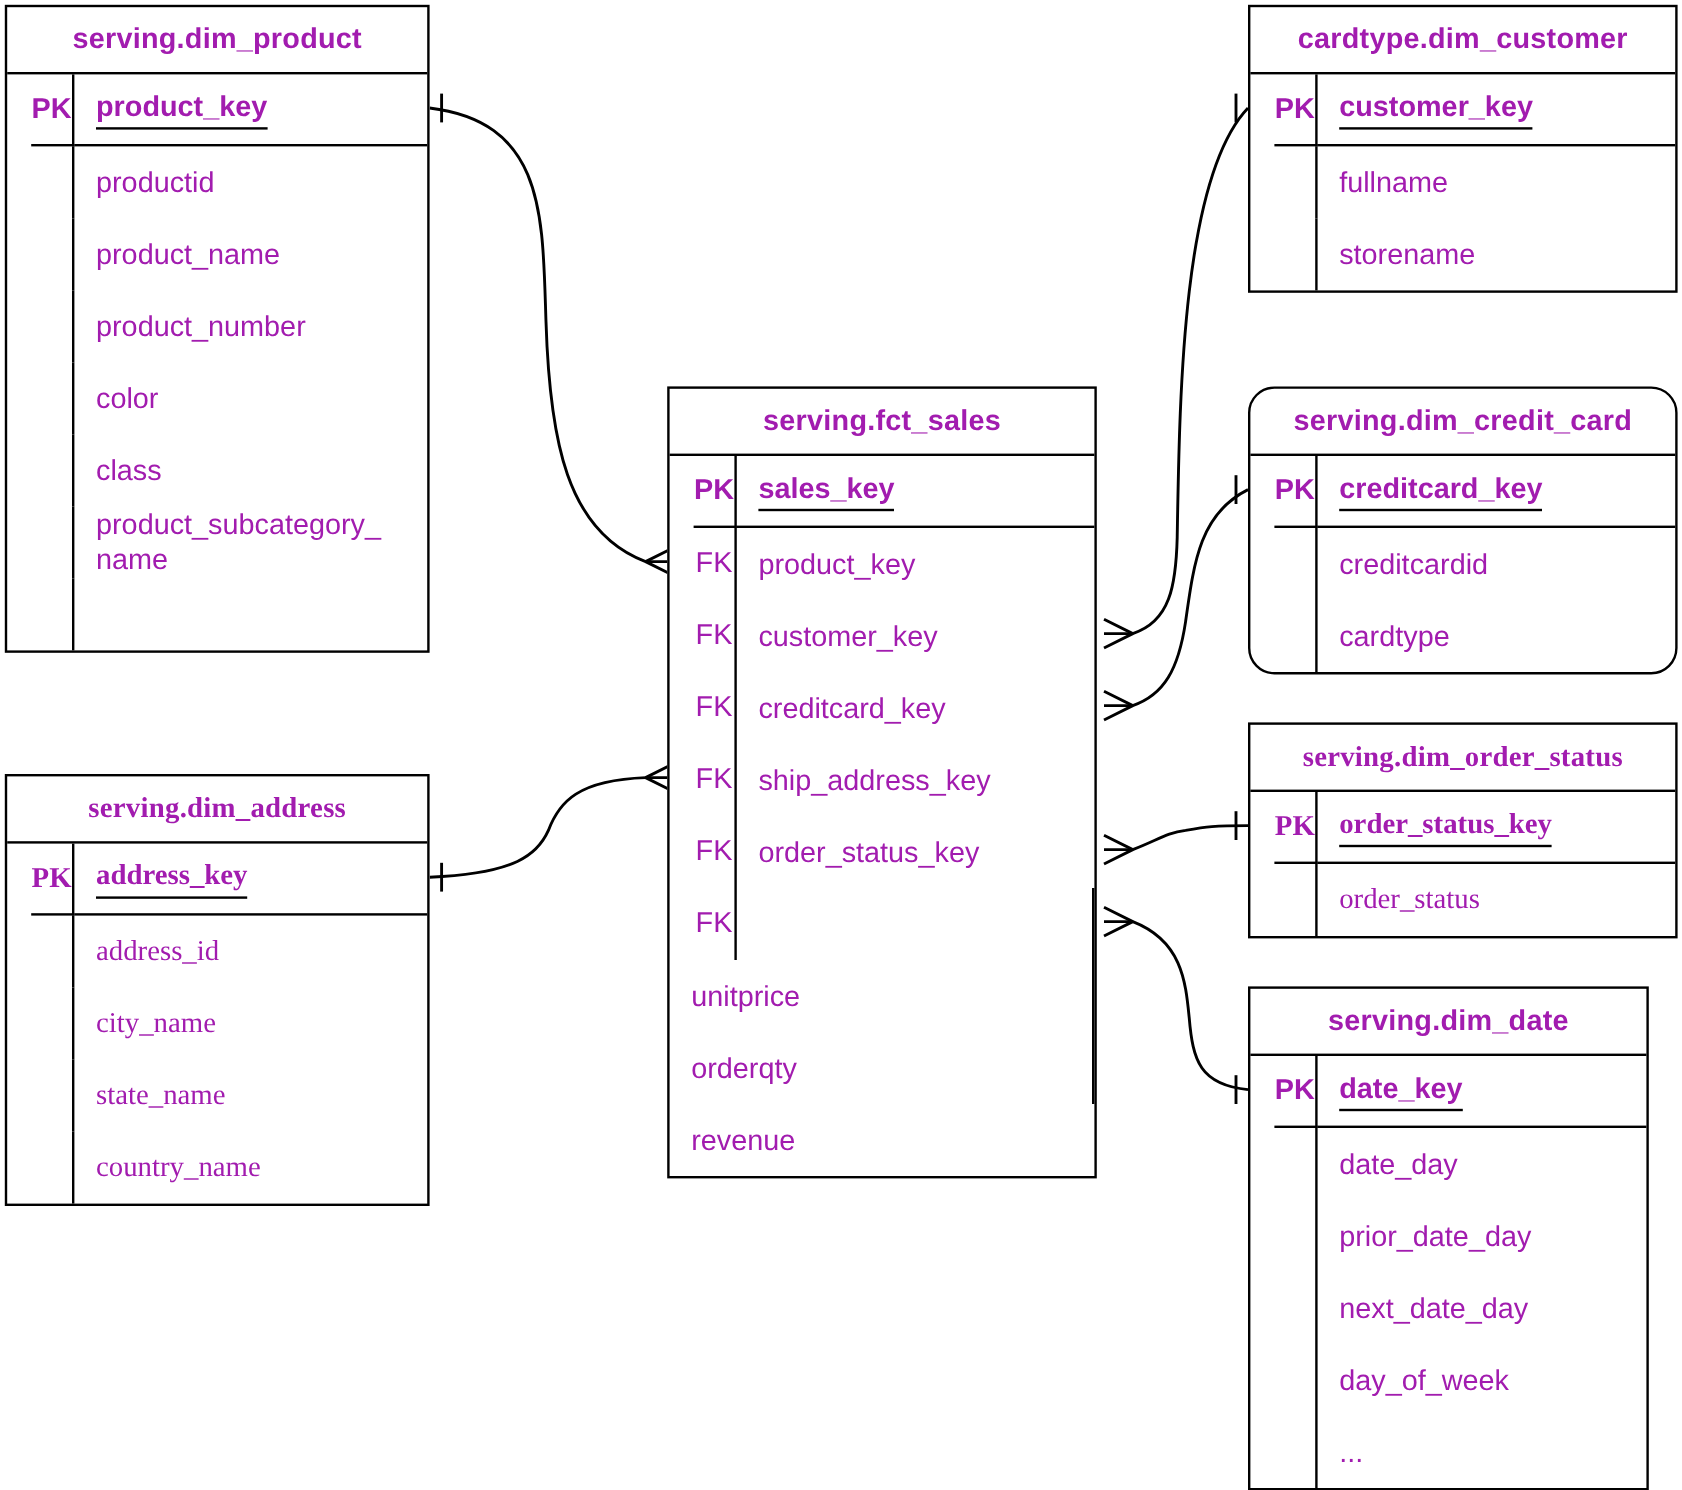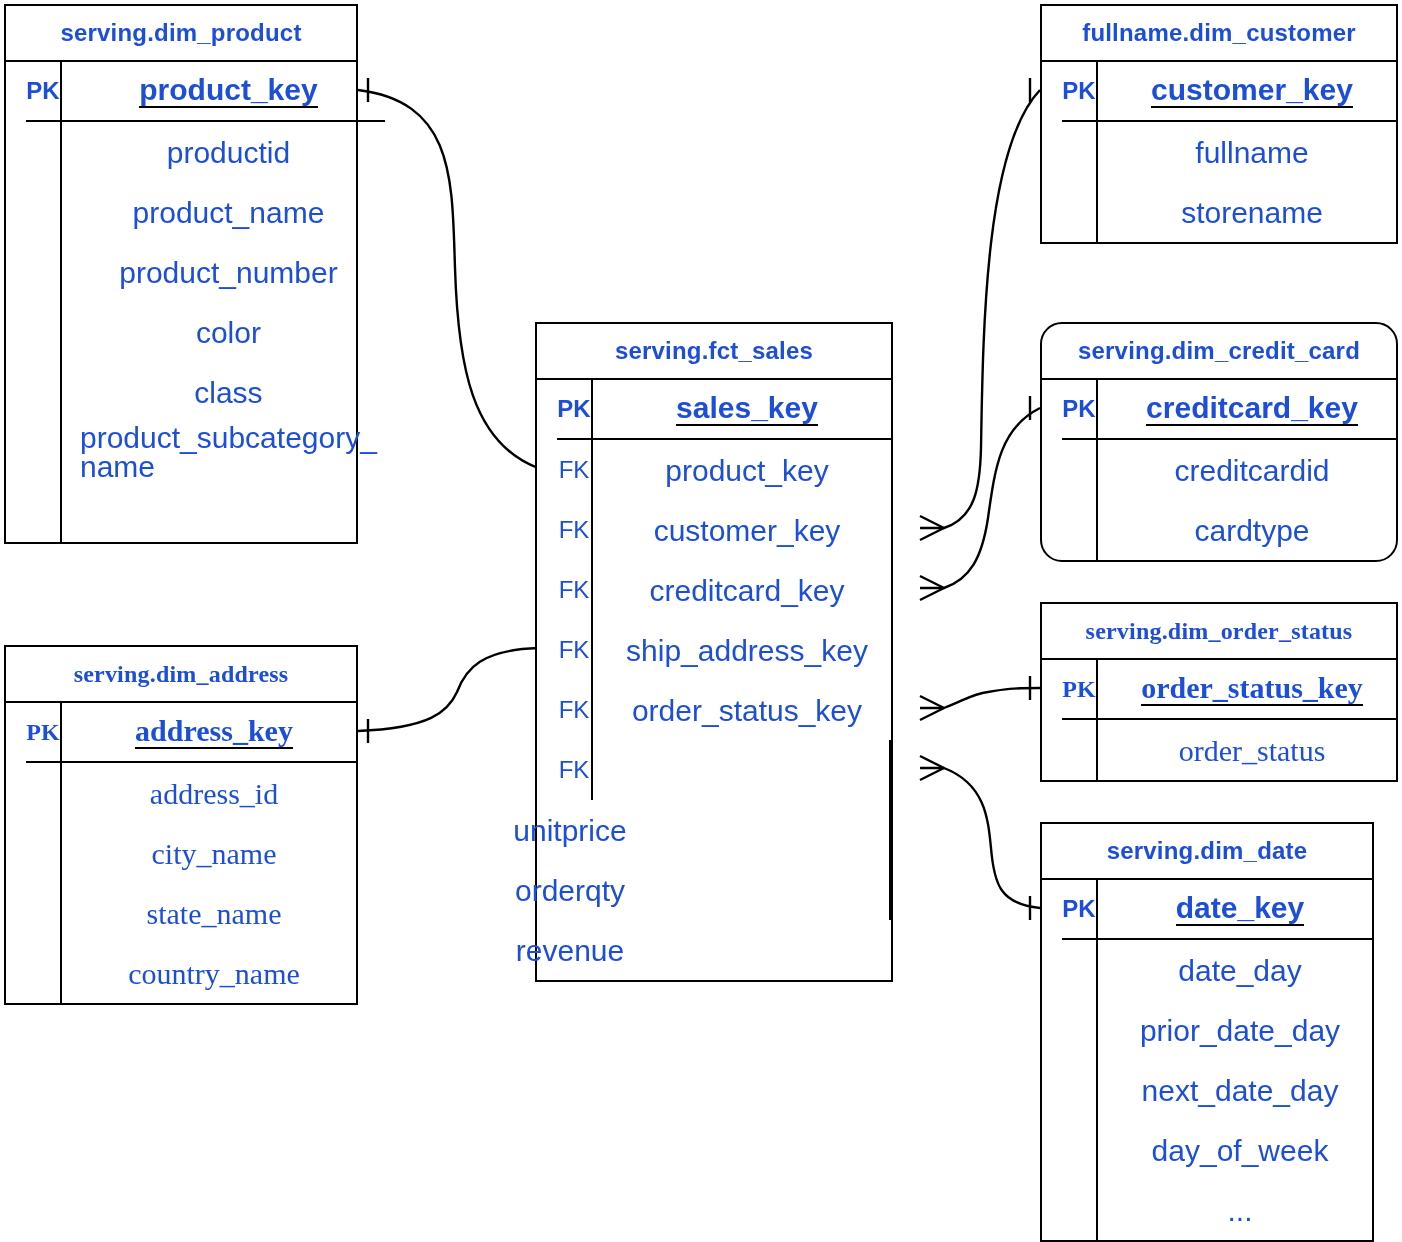--- a/index.html
+++ b/index.html
@@ -1,21 +1,21 @@
 <!DOCTYPE html>
 <html><head>
 <meta charset="utf-8">
 <style>
   html,body{margin:0;padding:0;background:#ffffff;}
   .canvas{
     position:relative;
     width:1402px;height:1242px;
     background:#ffffff;
     font-family:"Liberation Sans", sans-serif;
-    color:#1d4ed8;
+    color:#a21caf;
     overflow:hidden;
   }
   .wires{position:absolute;left:0;top:0;pointer-events:none;}
   .wires path{stroke:#000;stroke-width:2.4;fill:none;}
   .tbl{
     position:absolute;
     background:#fff;
     border:2.5px solid #000;
     box-sizing:border-box;
   }
@@ -34,24 +34,23 @@
   .tag-cell{
     display:flex;align-items:center;justify-content:center;
     border-right:2.5px solid #000;
     font-size:24px;
     margin-left:20px;
   }
   .tag-cell.pk{font-weight:700;}
   .name-cell{
     display:flex;align-items:center;
     padding-left:18px;padding-right:8px;
-    font-size:30px;
+    font-size:24px;
     white-space:pre-line;
     line-height:29px;
-    justify-content:center;
   }
   .key-b{border-bottom:2.5px solid #000;}
   .keyname{
     font-weight:700;
     border-bottom:2.5px solid #000;
     padding-bottom:2px;
   }
 </style>
 </head>
 <body>
@@ -107,32 +106,32 @@
       <div class="tag-cell"></div>
       <div class="name-cell">class</div>
       <div class="tag-cell"></div>
       <div class="name-cell">product_subcategory_
 name</div>
       <div class="tag-cell"></div>
     </div>
   </div>
 
   <div class="tbl" style="left:1040px;top:4px;width:358px;">
-    <div class="tbl-title">fullname.dim_customer</div>
+    <div class="tbl-title">cardtype.dim_customer</div>
     <div class="tbl-grid">
       <div class="tag-cell pk key-b">PK</div>
       <div class="name-cell key-b"><span class="keyname">customer_key</span></div>
       <div class="tag-cell"></div>
       <div class="name-cell">fullname</div>
       <div class="tag-cell"></div>
       <div class="name-cell">storename</div>
     </div>
   </div>
 
-  <div class="tbl" style="left:535px;top:322px;width:358px;">
+  <div class="tbl" style="left:556px;top:322px;width:358px;">
     <div class="tbl-title">serving.fct_sales</div>
     <div class="tbl-grid">
       <div class="tag-cell pk key-b">PK</div>
       <div class="name-cell key-b"><span class="keyname">sales_key</span></div>
       <div class="tag-cell">FK</div>
       <div class="name-cell">product_key</div>
       <div class="tag-cell">FK</div>
       <div class="name-cell">customer_key</div>
       <div class="tag-cell">FK</div>
       <div class="name-cell">creditcard_key</div>

